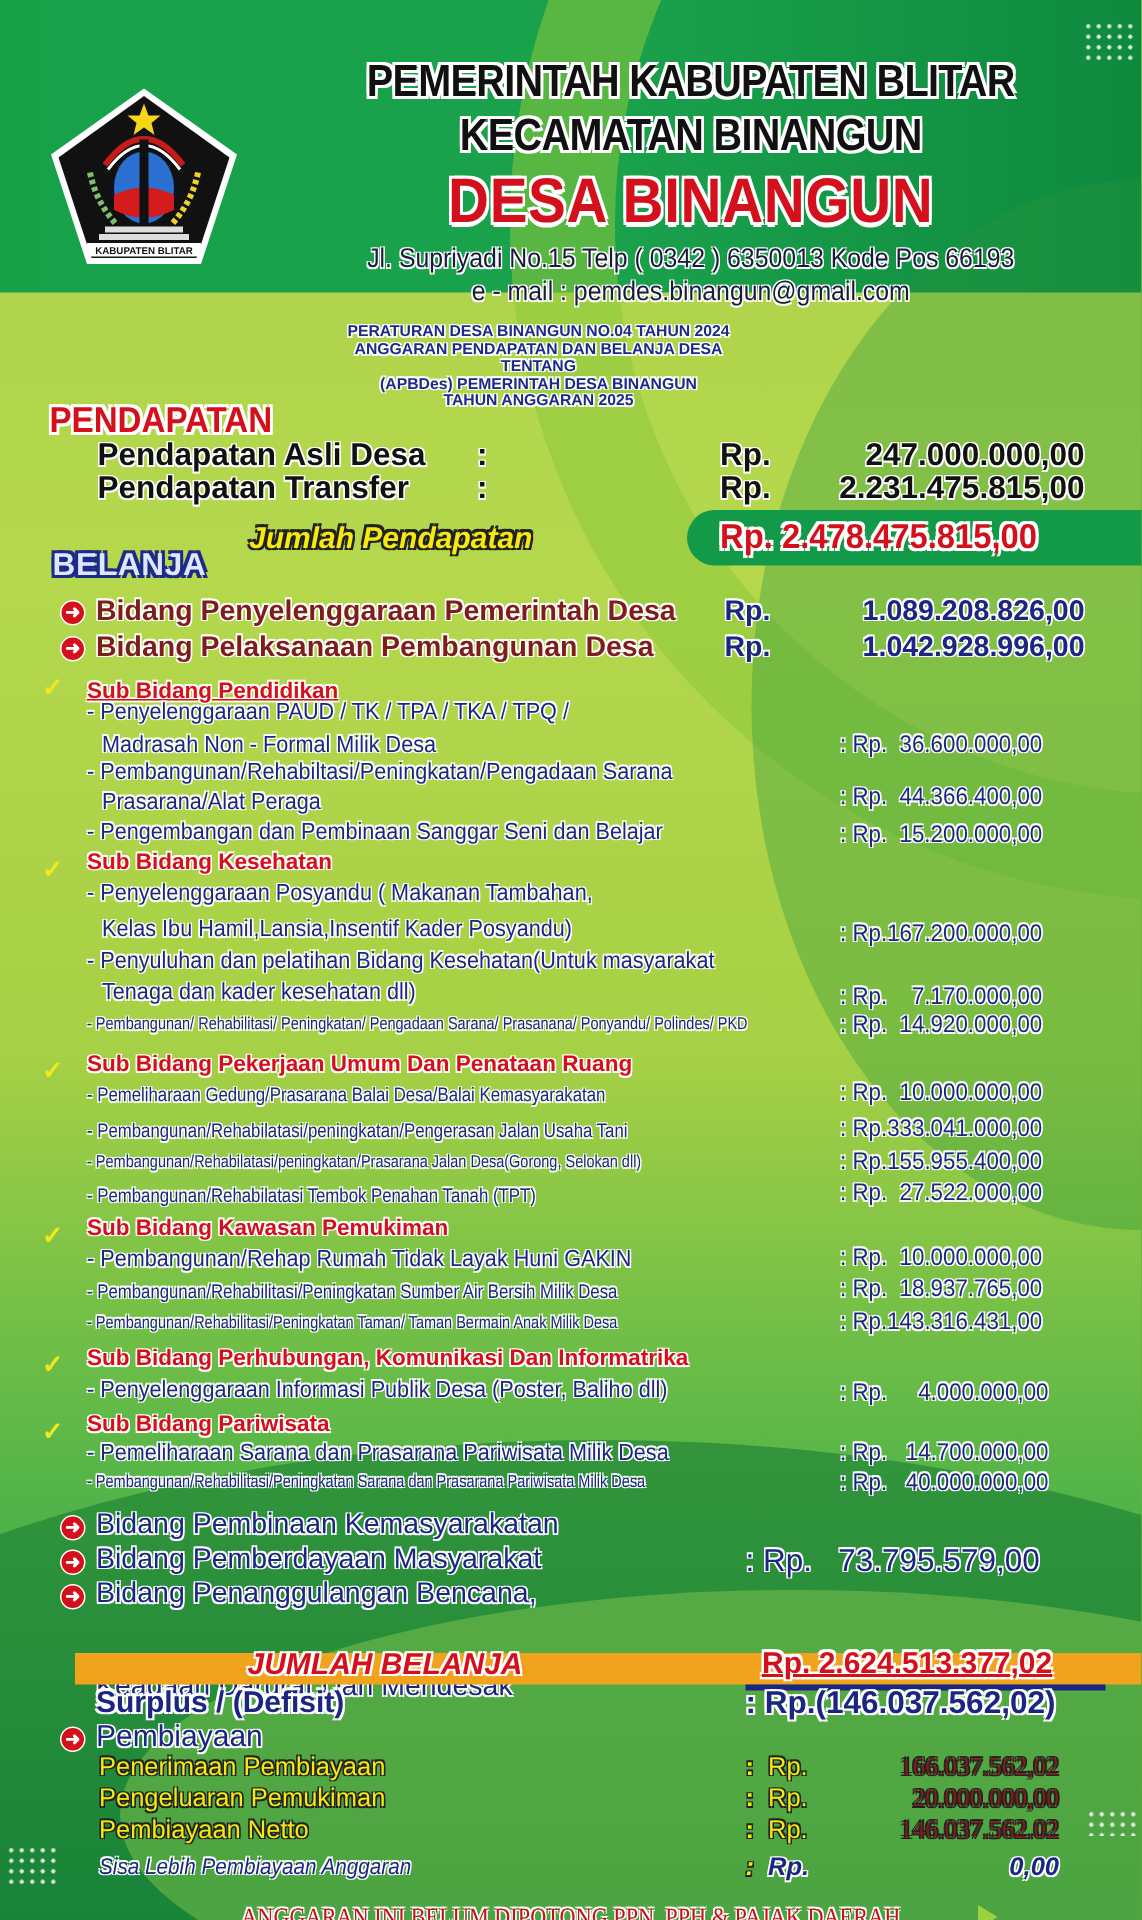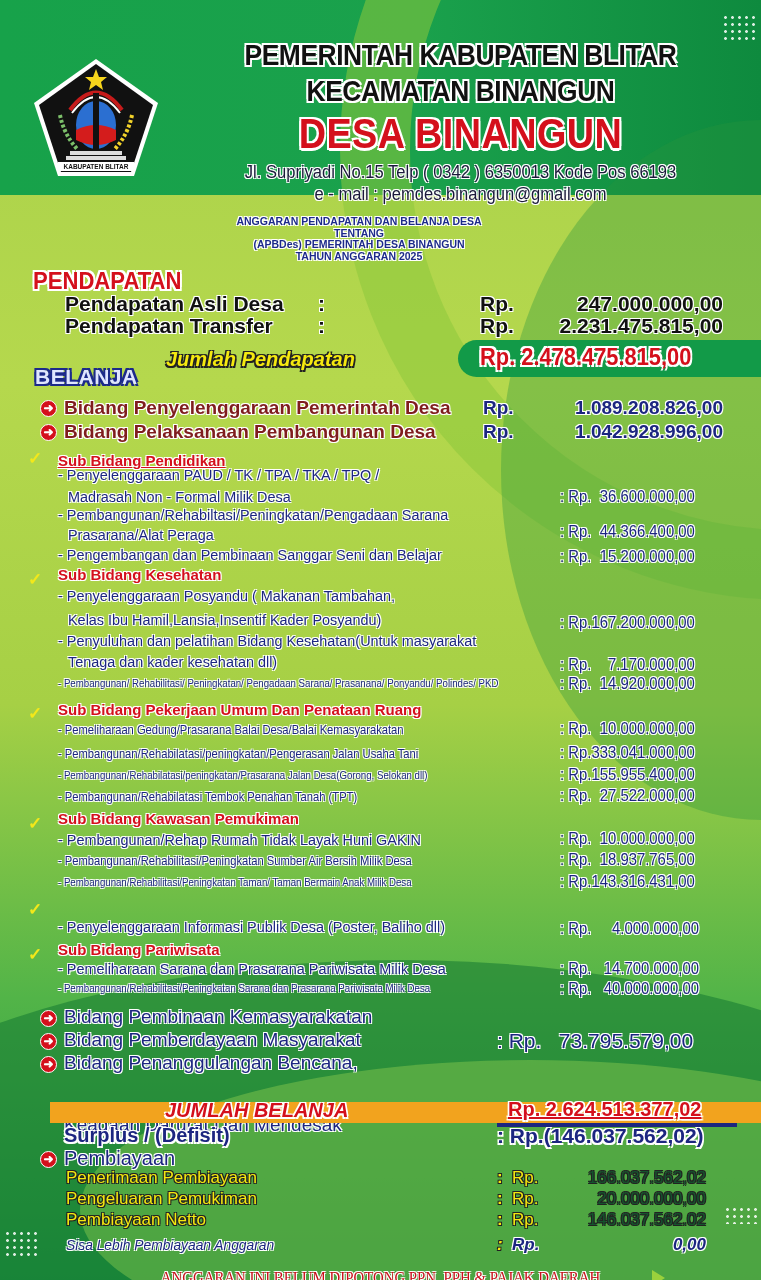--- a/index.html
+++ b/index.html
@@ -173,22 +173,23 @@
   }
   .fin-colon {
     position: absolute; left: 497px; font-size: 17px; font-weight: bold; color: #f5e90f;
     text-shadow: -1px -1px 0 #222, 1px -1px 0 #222, -1px 1px 0 #222, 1px 1px 0 #222;
   }
   .fin-rp {
     position: absolute; left: 512px; font-size: 17px; color: #f5e90f;
     text-shadow: -1px -1px 0 #222, 1px -1px 0 #222, -1px 1px 0 #222, 1px 1px 0 #222;
   }
   .fin-val {
-    position: absolute; right: 55px; font-size: 17px; color: #14532d;
+    position: absolute; right: 55px; font-size: 17px; color: #7f1d1d;
     text-shadow: -1px -1px 0 #222, 1px -1px 0 #222, -1px 1px 0 #222, 1px 1px 0 #222;
+    font-family: Liberation Serif, serif;
   }
   .sisa-label {
     position: absolute; left: 66px; top: 1216px; font-size: 15px; font-style: italic; color: #1c2680;
     text-shadow: -1px -1px 0 #fff, 1px -1px 0 #fff, -1px 1px 0 #fff, 1px 1px 0 #fff;
     transform: scaleX(0.92); transform-origin: left;
   }
   .sisa-rp {
     position: absolute; left: 512px; top: 1215px; font-size: 17px; font-weight: bold; font-style: italic; color: #1c2680;
     text-shadow: -1px -1px 0 #fff, 1px -1px 0 #fff, -1px 1px 0 #fff, 1px 1px 0 #fff;
   }
@@ -244,20 +245,21 @@
     <text x="66" y="114" font-size="6.5" text-anchor="middle" fill="#111" font-family="Liberation Sans, sans-serif" font-weight="bold">KABUPATEN BLITAR</text>
   </svg>
 
   <div class="hl1">PEMERINTAH KABUPATEN BLITAR</div>
   <div class="hl2">KECAMATAN BINANGUN</div>
   <div class="hl3">DESA BINANGUN</div>
   <div class="addr">Jl. Supriyadi No.15 Telp ( 0342 ) 6350013 Kode Pos 66193</div>
   <div class="mail">e - mail : pemdes.binangun@gmail.com</div>
 
   <div class="perdes">
+    <div>PERATURAN DESA BINANGUN NO.04 TAHUN 2024</div>
     <div>ANGGARAN PENDAPATAN DAN BELANJA DESA</div>
     <div>TENTANG</div>
     <div>(APBDes) PEMERINTAH DESA BINANGUN</div>
     <div>TAHUN ANGGARAN 2025</div>
   </div>
 
   <div class="sec-pend outline-w2">PENDAPATAN</div>
 
   <div class="row" style="top:272px;">
     <span class="pend-label outline-w">Pendapatan Asli Desa</span>
@@ -327,20 +329,21 @@
   <span class="check-icon" style="top:793px;">✓</span>
   <div class="sub-title" style="top:790px;">Sub Bidang Kawasan Pemukiman</div>
   <div class="item" style="top:811px;">- Pembangunan/Rehap Rumah Tidak Layak Huni GAKIN</div>
   <div class="iv" style="top:810px;">: Rp.  10.000.000,00</div>
   <div class="item small" style="top:833px;">- Pembangunan/Rehabilitasi/Peningkatan Sumber Air Bersih Milik Desa</div>
   <div class="iv" style="top:831px;">: Rp.  18.937.765,00</div>
   <div class="item tiny" style="top:856px;">- Pembangunan/Rehabilitasi/Peningkatan Taman/ Taman Bermain Anak Milik Desa</div>
   <div class="iv" style="top:853px;">: Rp.143.316.431,00</div>
 
   <span class="check-icon" style="top:879px;">✓</span>
+  <div class="sub-title" style="top:877px;">Sub Bidang Perhubungan, Komunikasi Dan Informatrika</div>
   <div class="item" style="top:898px;">- Penyelenggaraan Informasi Publik Desa (Poster, Baliho dll)</div>
   <div class="iv" style="top:900px;">: Rp.     4.000.000,00</div>
 
   <span class="check-icon" style="top:924px;">✓</span>
   <div class="sub-title" style="top:921px;">Sub Bidang Pariwisata</div>
   <div class="item" style="top:940px;">- Pemeliharaan Sarana dan Prasarana Pariwisata Milik Desa</div>
   <div class="iv" style="top:940px;">: Rp.   14.700.000,00</div>
   <div class="item tiny" style="top:962px;">- Pembangunan/Rehabilitasi/Peningkatan Sarana dan Prasarana Pariwisata Milik Desa</div>
   <div class="iv" style="top:960px;">: Rp.   40.000.000,00</div>
 

